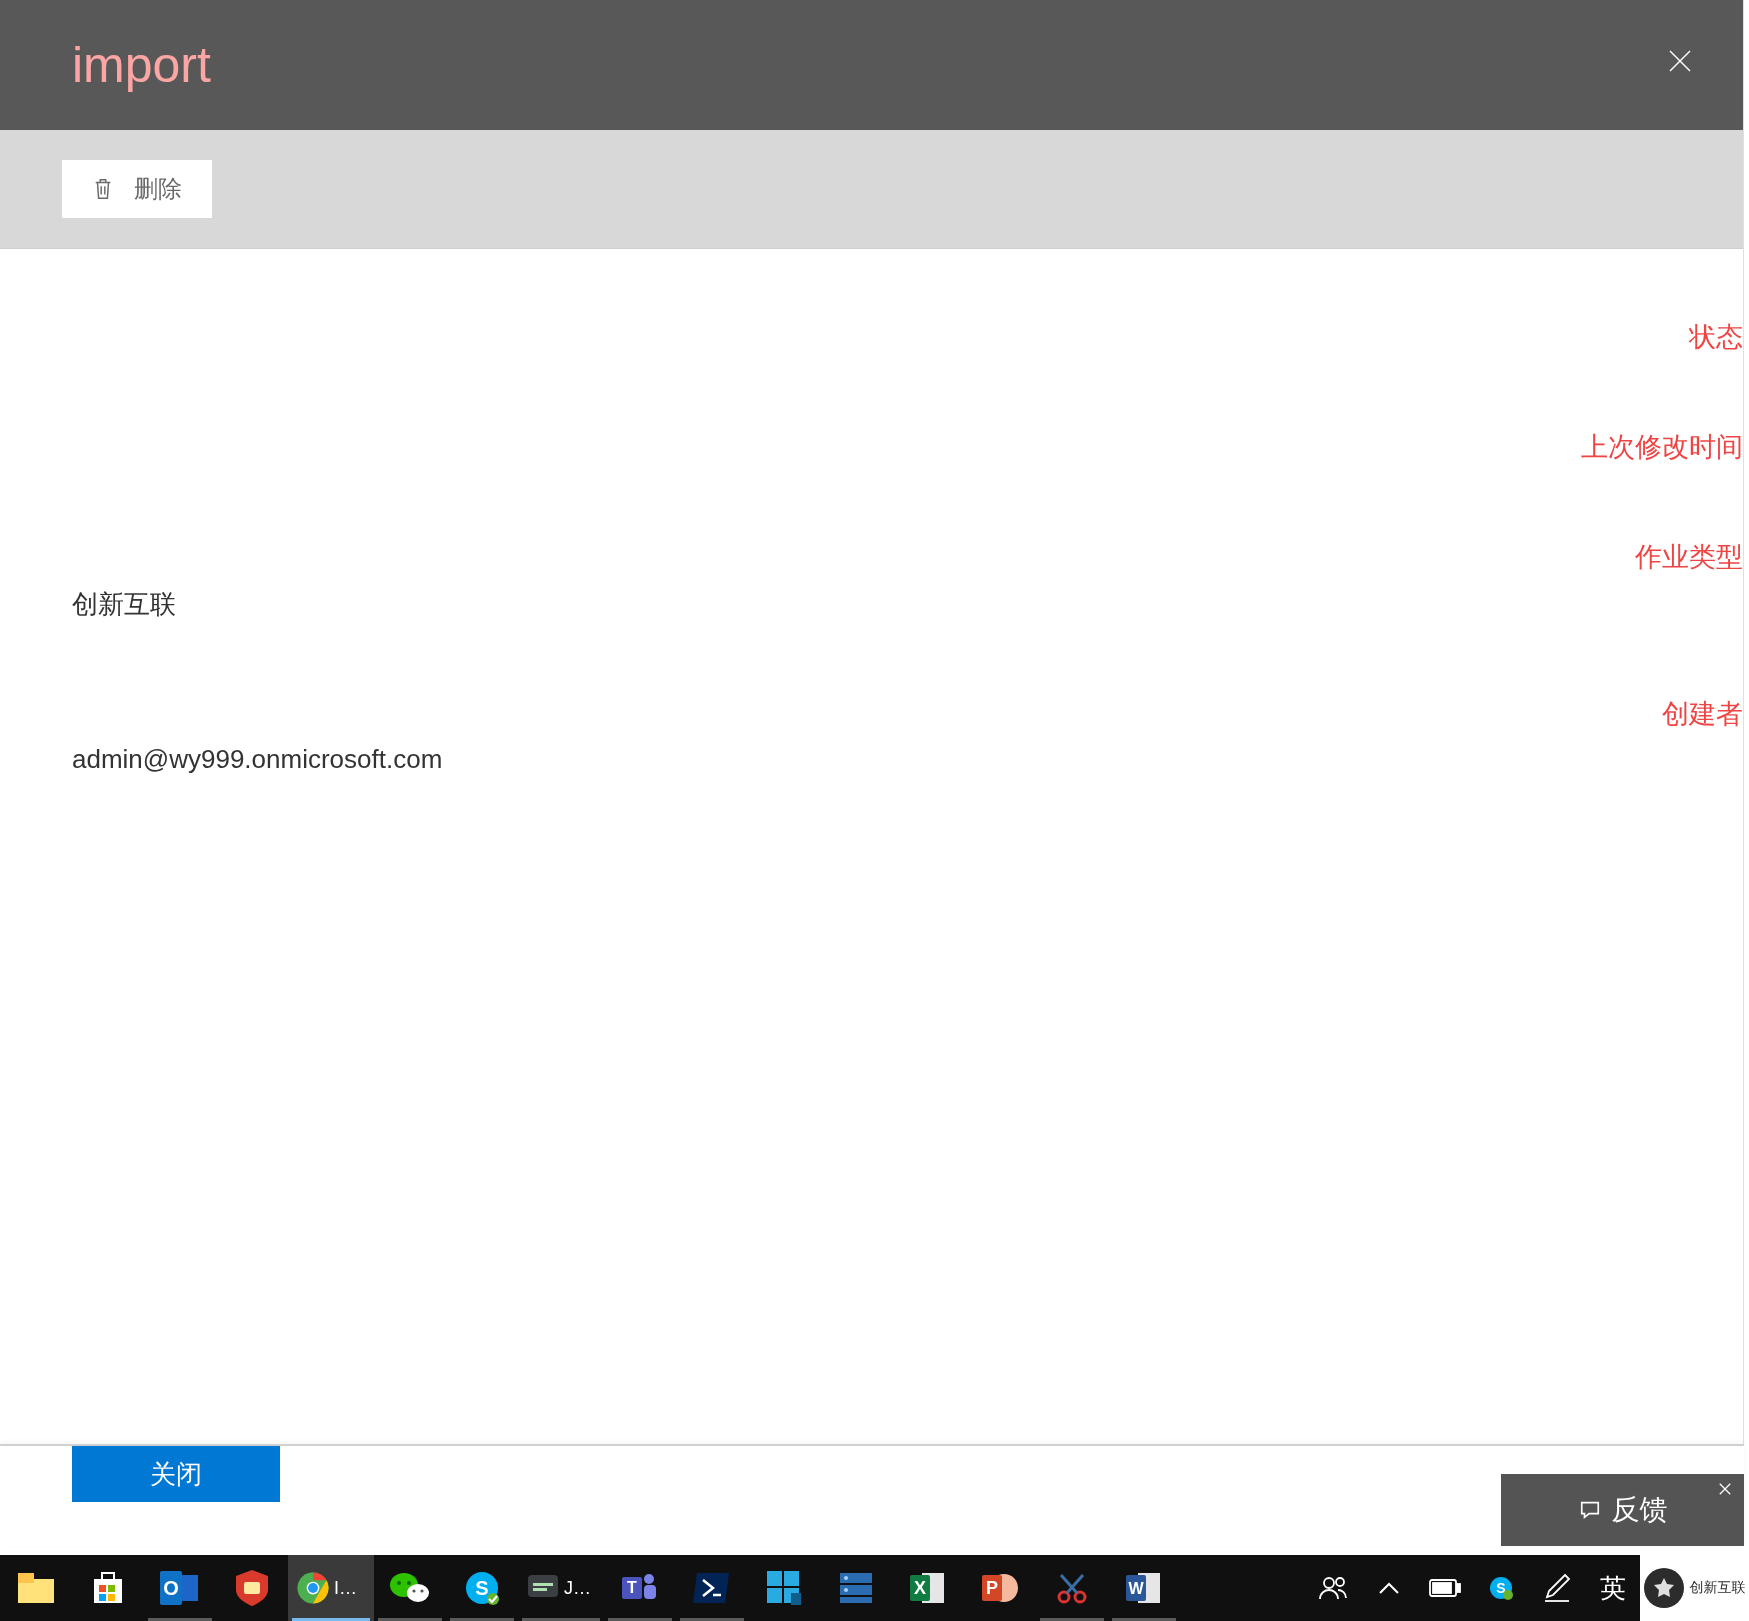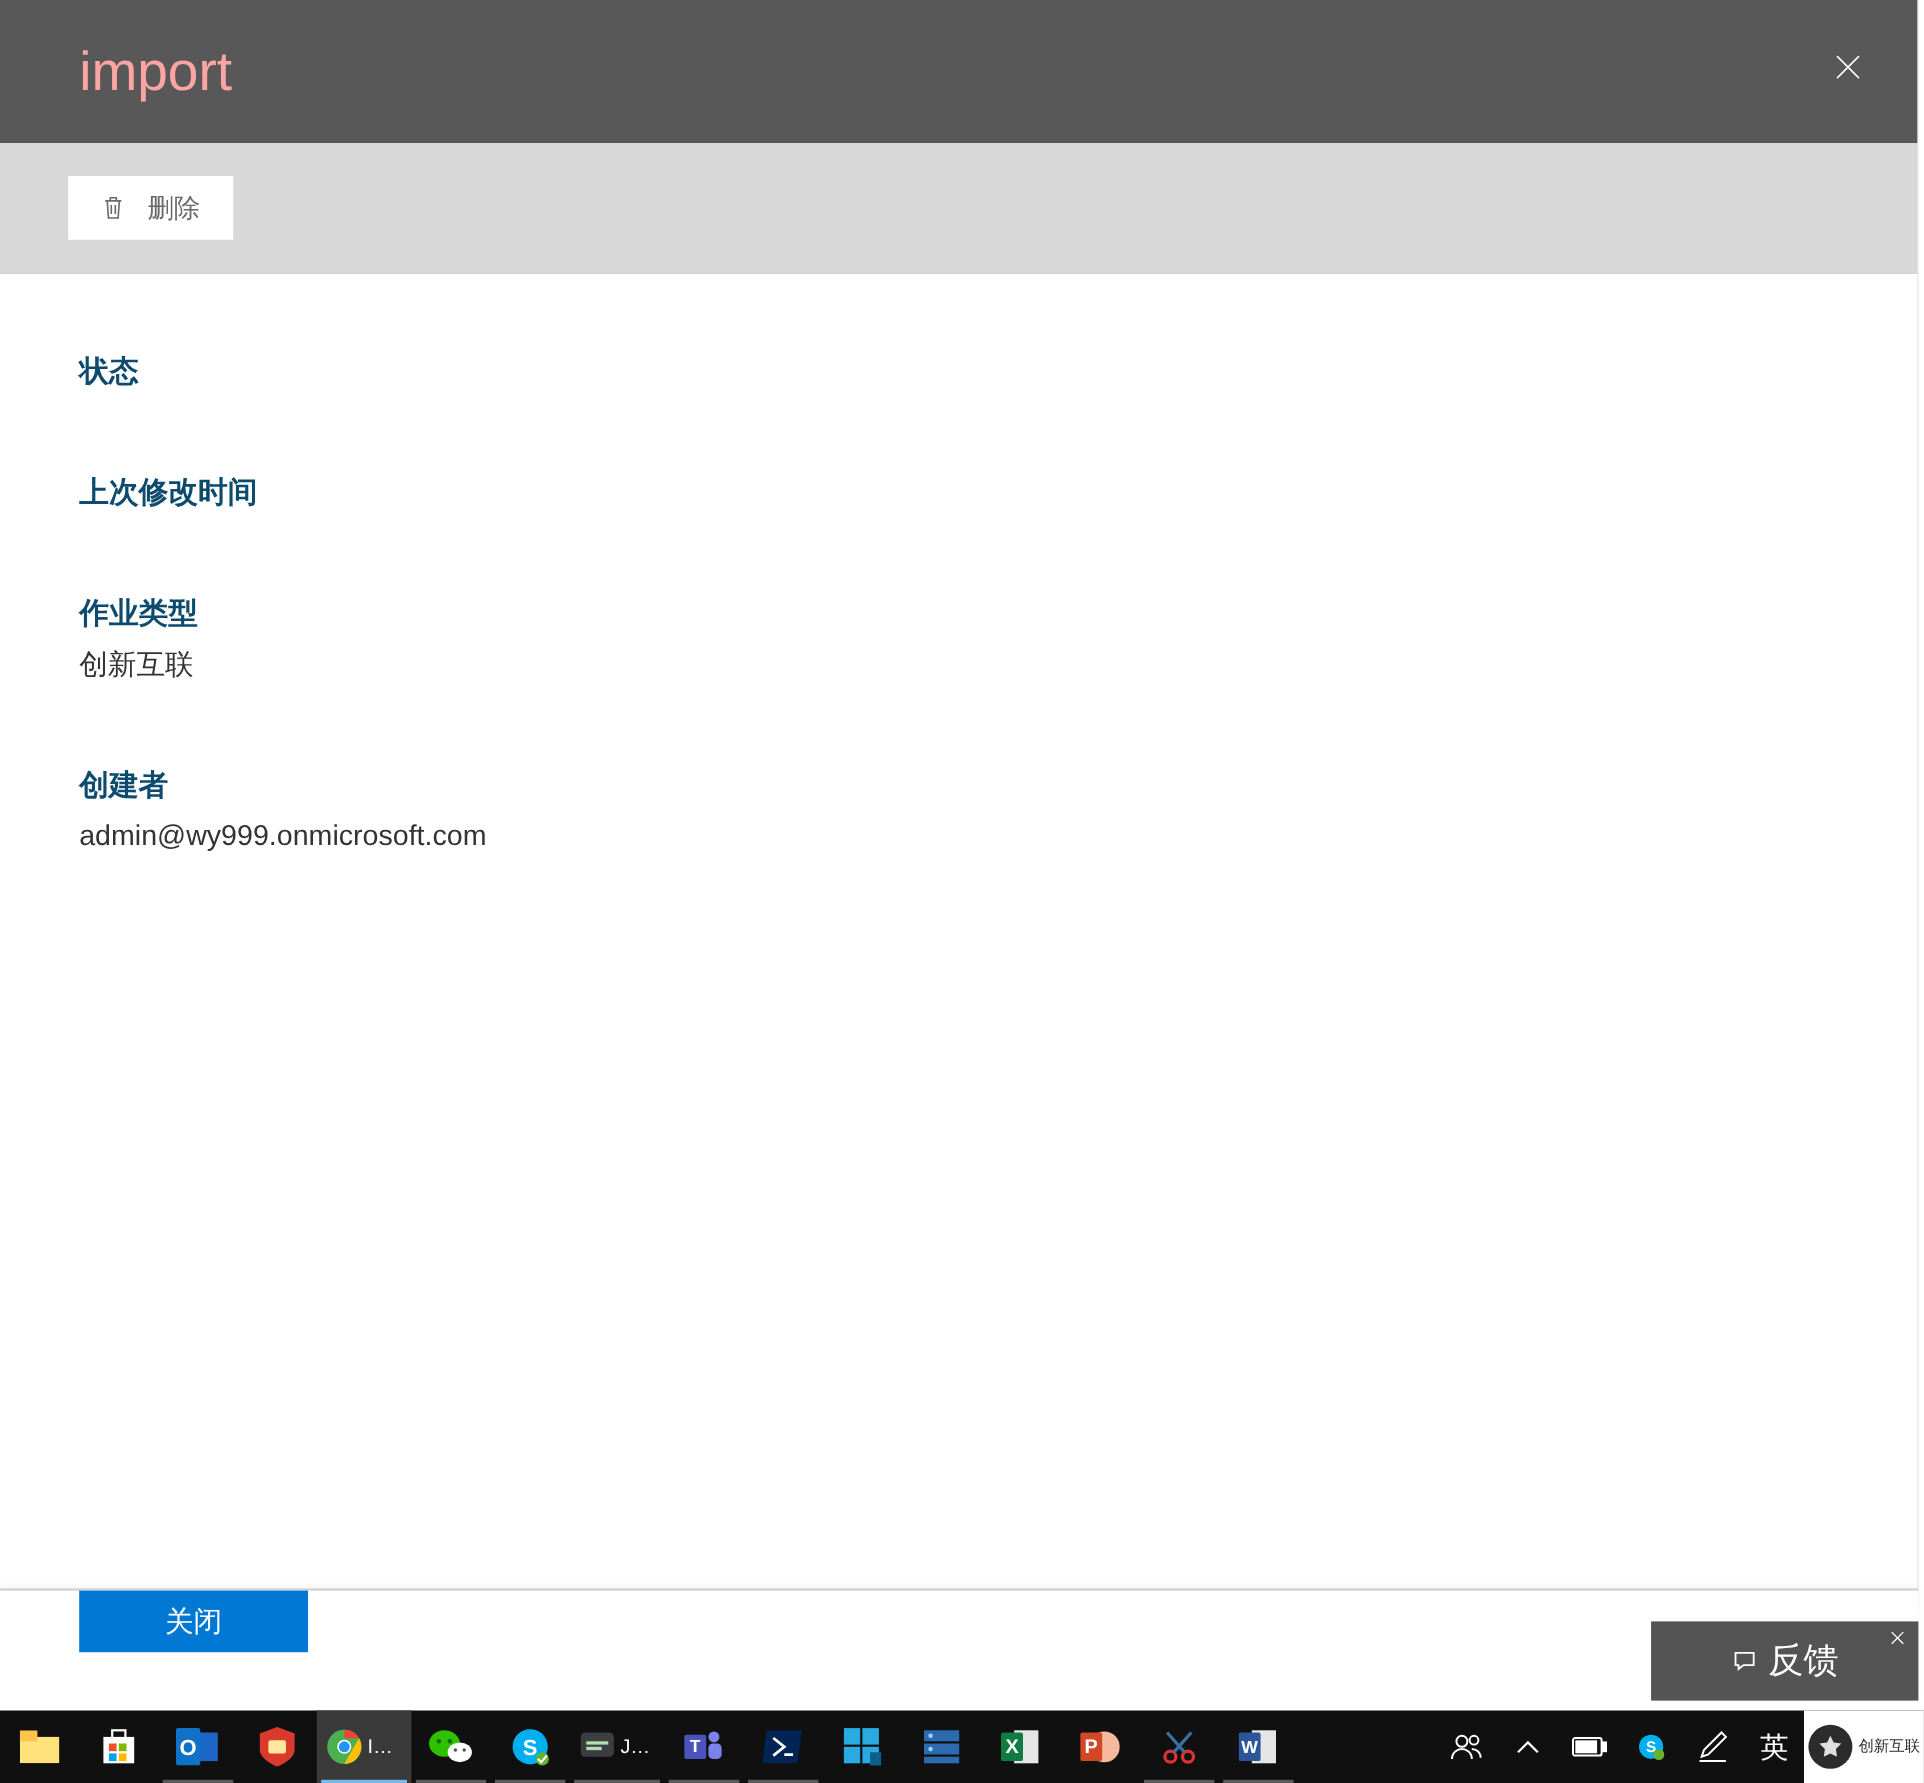--- a/index.html
+++ b/index.html
@@ -6,27 +6,27 @@
     body { width:1749px; height:1621px; background:#fff; overflow:hidden; position:relative; }
     .panel { position:absolute; top:0; left:0; right:5px; height:1462px; border-right:1px solid #e0e0e0; display:flex; flex-direction:column; }
     .header { background:#585858; height:130px; display:flex; align-items:center; justify-content:space-between; padding:0 48px 0 72px; }
     .header-title { color:#fca5a5; font-size:50px; font-weight:400; }
     .close-x { color:#fff; font-size:32px; cursor:pointer; font-weight:300; }
     .toolbar { background:#d8d8d8; height:119px; display:flex; align-items:center; padding-left:62px; border-bottom:1px solid #cfcfcf; }
     .delete-btn { background:#ffffff; height:58px; padding:0 30px; display:flex; align-items:center; gap:20px; color:#6a6a6a; font-size:24px; border:none; cursor:pointer; }
     .delete-btn svg { width:22px; height:26px; }
     .content { flex:1; padding:70px 0 0 72px; background:#fff; overflow:auto; }
     .field { margin-bottom:74px; }
-    .field-label { font-size:27px; font-weight:700; color:#0c4a6e; margin-bottom:12px; }
+    .field-label { font-size:27px; font-weight:400; color:#ef4444; margin-bottom:12px;text-align:right; }
     .field-value { font-size:26px; font-weight:400; color:#333; }
     .footer { position:absolute; left:0; right:5px; top:1444px; height:102px; border-top:2px solid #d0d0d0; background:#fff; display:flex; align-items:flex-start; padding-left:72px; box-shadow:0 -2px 6px rgba(0,0,0,.04); }
     .close-btn { background:#0078d4; color:#fff; border:none; height:56px; width:208px; font-size:26px; cursor:pointer; }
     .feedback-bar { position:absolute; right:5px; top:1474px; height:72px; width:243px; background:#545454; display:flex; align-items:center; }
     .feedback-close { position:absolute; top:4px; right:10px; color:#fff; font-size:22px; cursor:pointer; }
-    .feedback-btn { flex:1; display:flex; align-items:center; justify-content:center; gap:10px; color:#fff; font-size:32px; cursor:pointer; }
+    .feedback-btn { flex:1; display:flex; align-items:center; justify-content:center; gap:10px; color:#fff; font-size:28px; cursor:pointer; }
     .feedback-btn svg { width:24px; height:22px; }
     .taskbar { position:absolute; left:0; right:0; bottom:0; height:66px; background:#101010; display:flex; align-items:stretch; color:#fff; }
     .tb-left { display:flex; align-items:stretch; }
     .tb-item { width:72px; display:flex; align-items:center; justify-content:center; position:relative; cursor:pointer; }
     .tb-item.wide { width:86px; justify-content:flex-start; padding-left:8px; gap:4px; }
     .tb-item.active { background:#3a3a3a; }
     .tb-item.active::after { content:""; position:absolute; bottom:0; left:4px; right:4px; height:3px; background:#76b9ed; }
     .tb-item.running::after { content:""; position:absolute; bottom:0; left:4px; right:4px; height:3px; background:#5a5a5a; }
     .tb-label { font-size:18px; color:#fff; }
     .tb-right { margin-left:auto; display:flex; align-items:stretch; }

